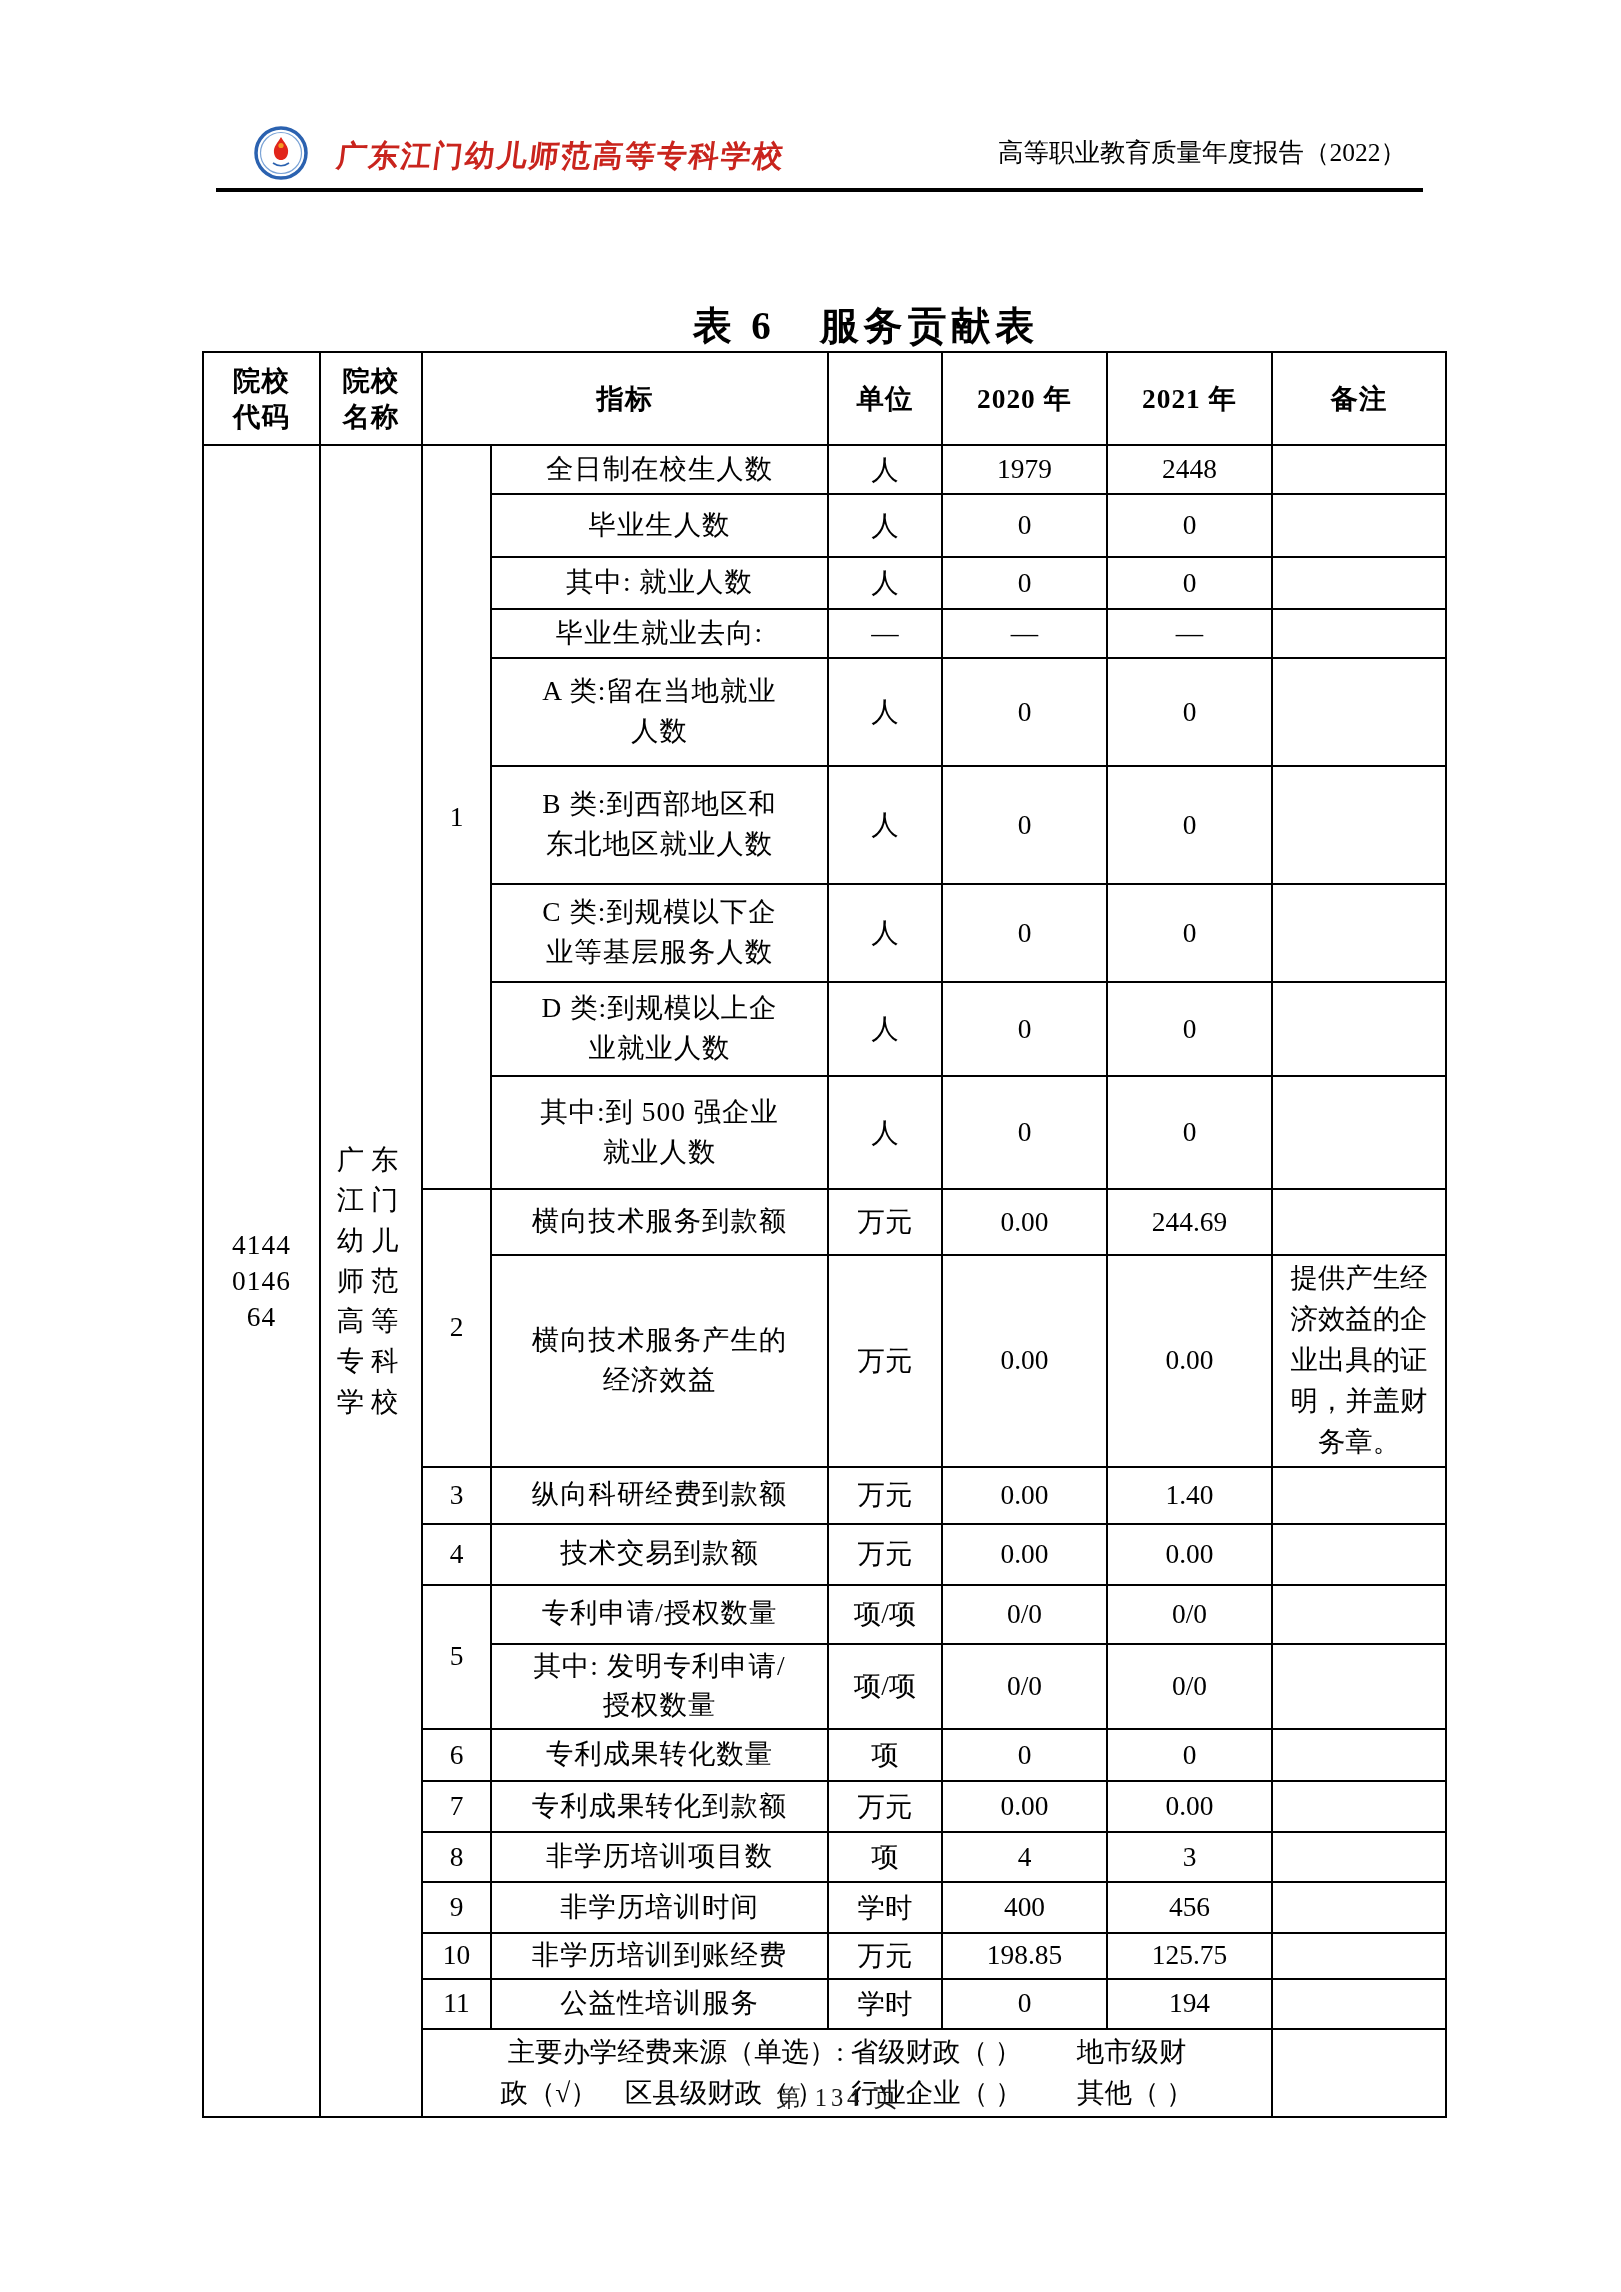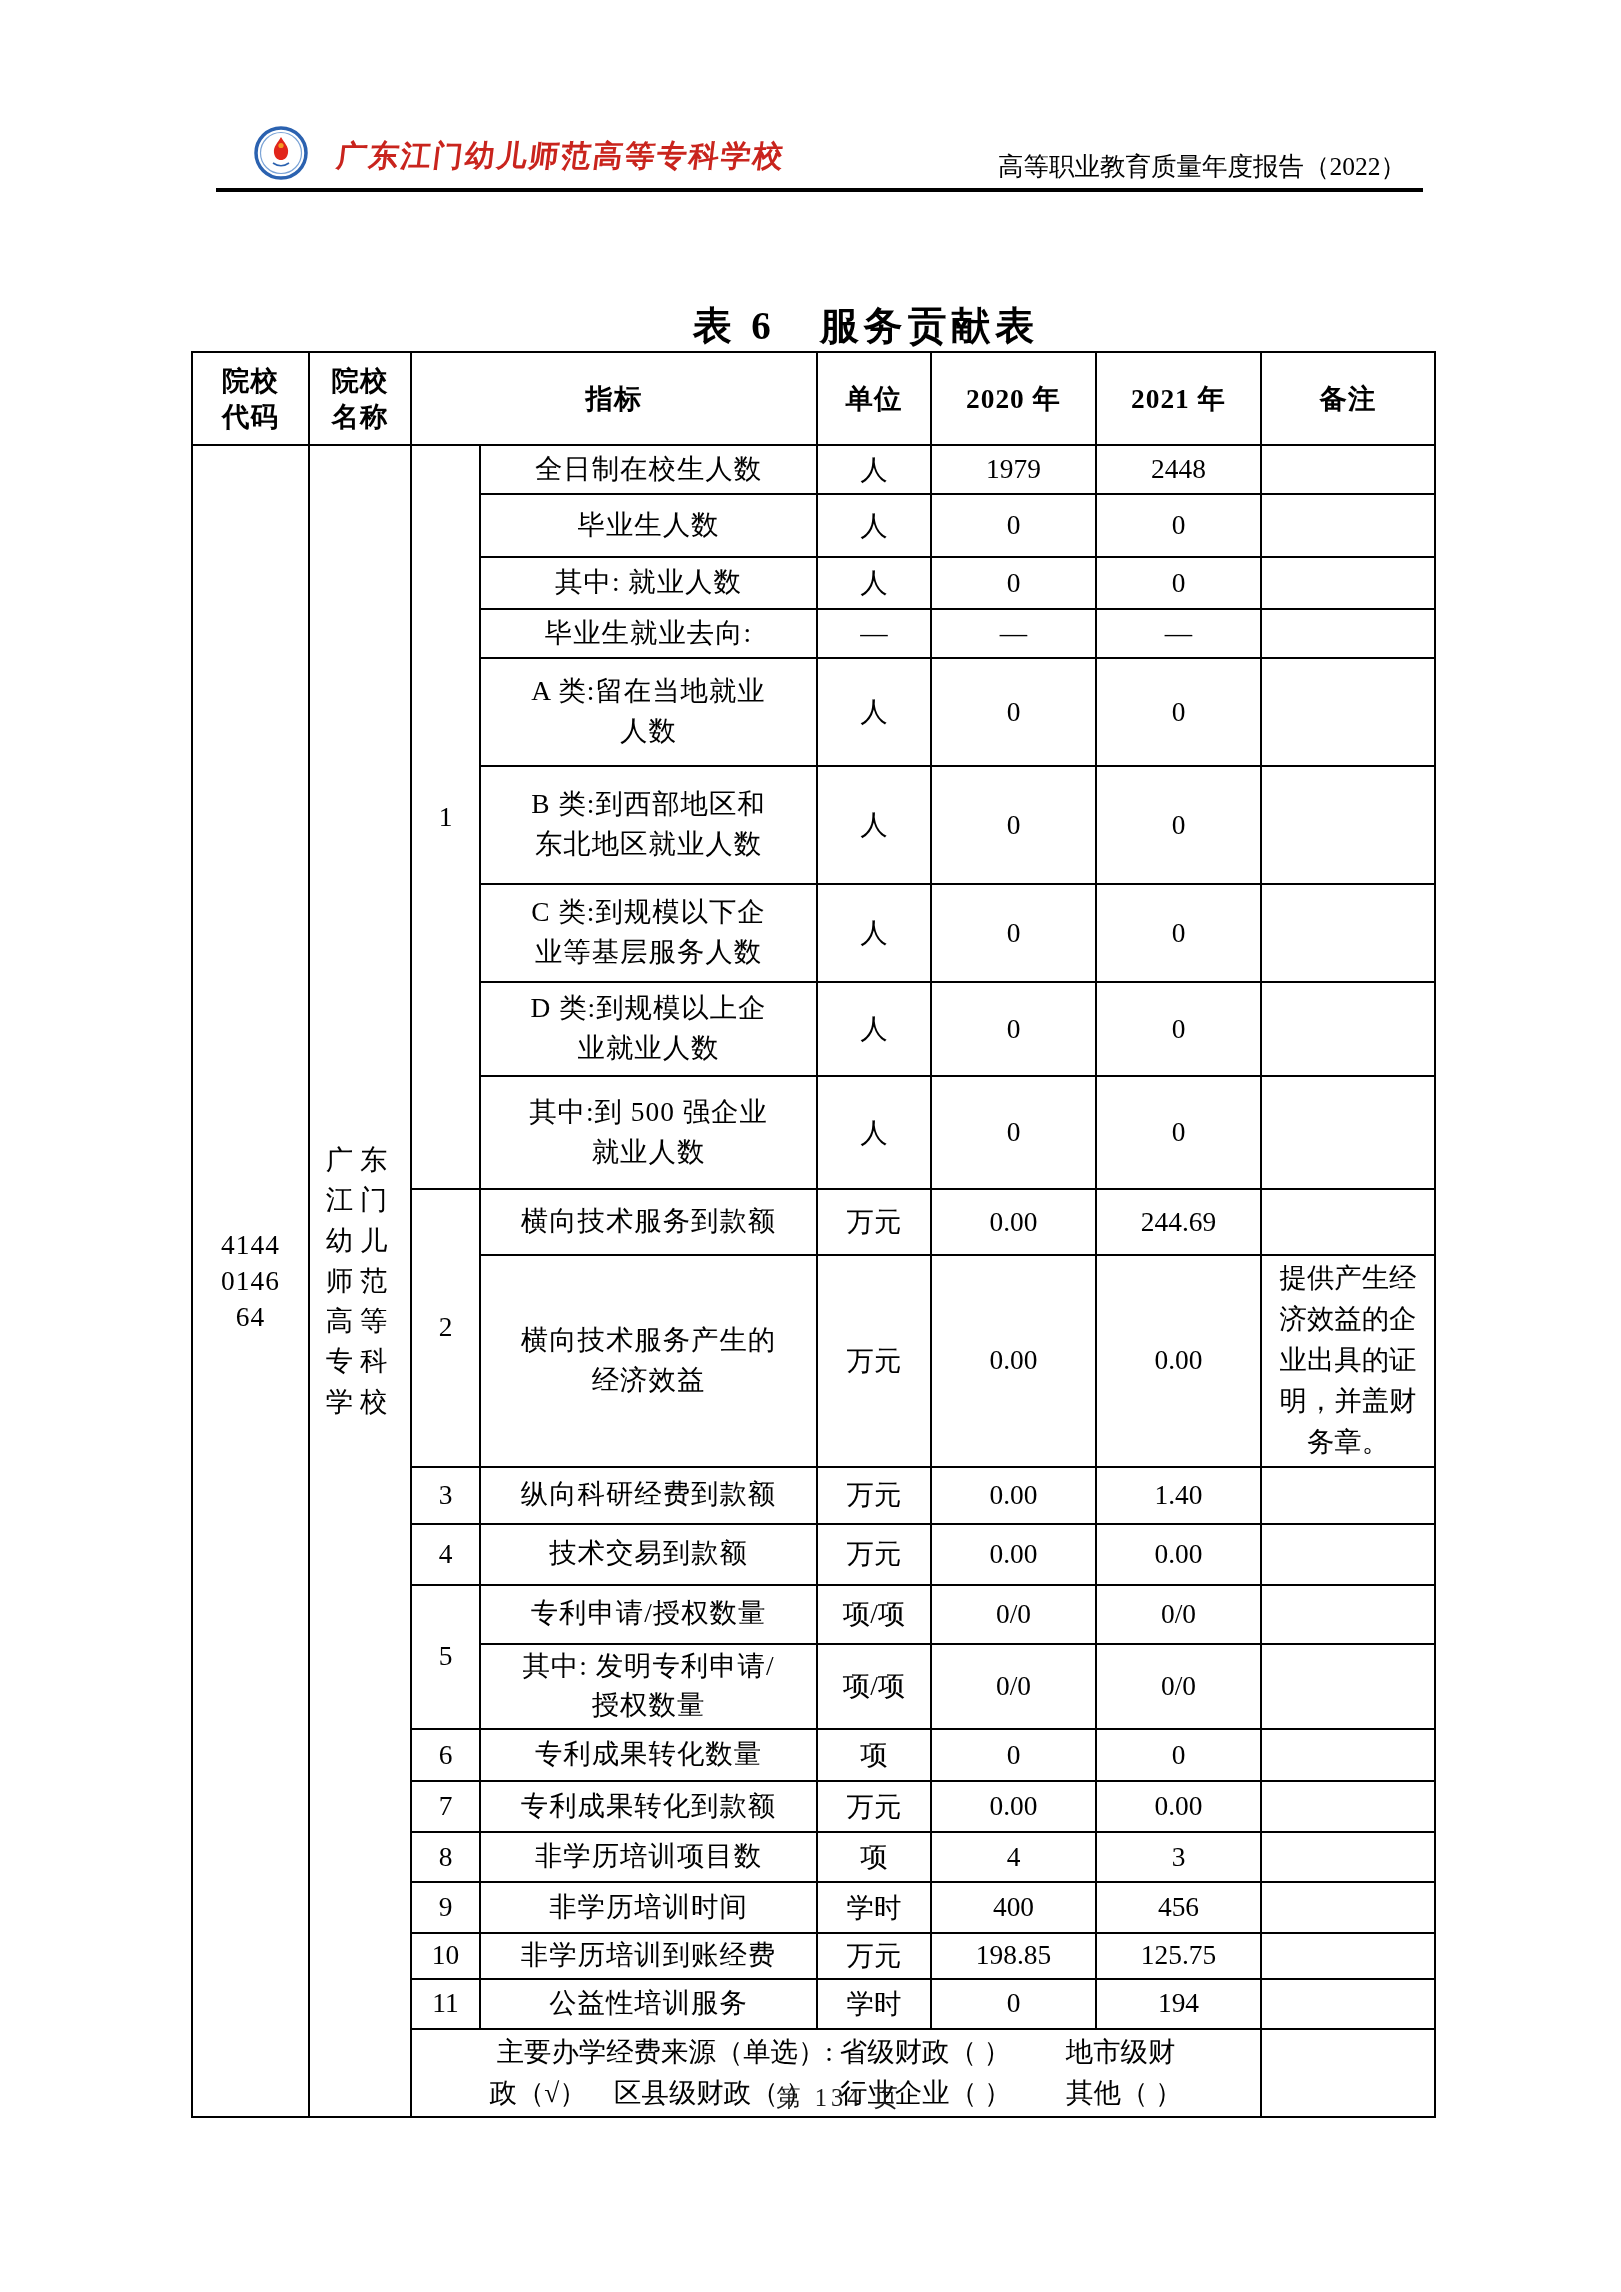--- a/index.html
+++ b/index.html
@@ -12,28 +12,28 @@
     color:#000;
     overflow:hidden;
     margin:0 auto;
   }
   .logo { position:absolute; left:254px; top:126px; width:54px; height:54px; }
   .calligraphy {
     position:absolute; left:337px; top:136px;
     font-size:30px; font-weight:bold; color:#c9241d;
     transform:skewX(-7deg); letter-spacing:2px; white-space:nowrap;
   }
-  .report-title { position:absolute; top:149px; left:998px; font-size:25.5px; white-space:nowrap; }
+  .report-title { position:absolute; top:135px; left:998px; font-size:25.5px; white-space:nowrap; }
   .rule { position:absolute; left:216px; top:188px; width:1207px; height:3.9px; background:#000; }
   .table-title {
     position:absolute; top:299px; left:866px; transform:translateX(-50%);
     font-size:39px; font-weight:bold; letter-spacing:4.9px; white-space:nowrap;
   }
   table.service {
-    position:absolute; left:191px; top:351px; width:1242px;
+    position:absolute; left:202px; top:351px; width:1242px;
     border-collapse:collapse; table-layout:fixed; border:2.9px solid #000;padding-left:32px;
   }
   .service th, .service td {
     border:2px solid #000; border-top-width:2.9px; border-bottom-width:2.9px;
     text-align:center; vertical-align:middle;
     font-size:27.4px; font-weight:normal; padding:2px 3.9px;
   }
   .service th { font-weight:bold; letter-spacing:1px; }
   .pre { white-space:pre-line; }
   .ind { white-space:pre-line; letter-spacing:1px; line-height:1.45; }

